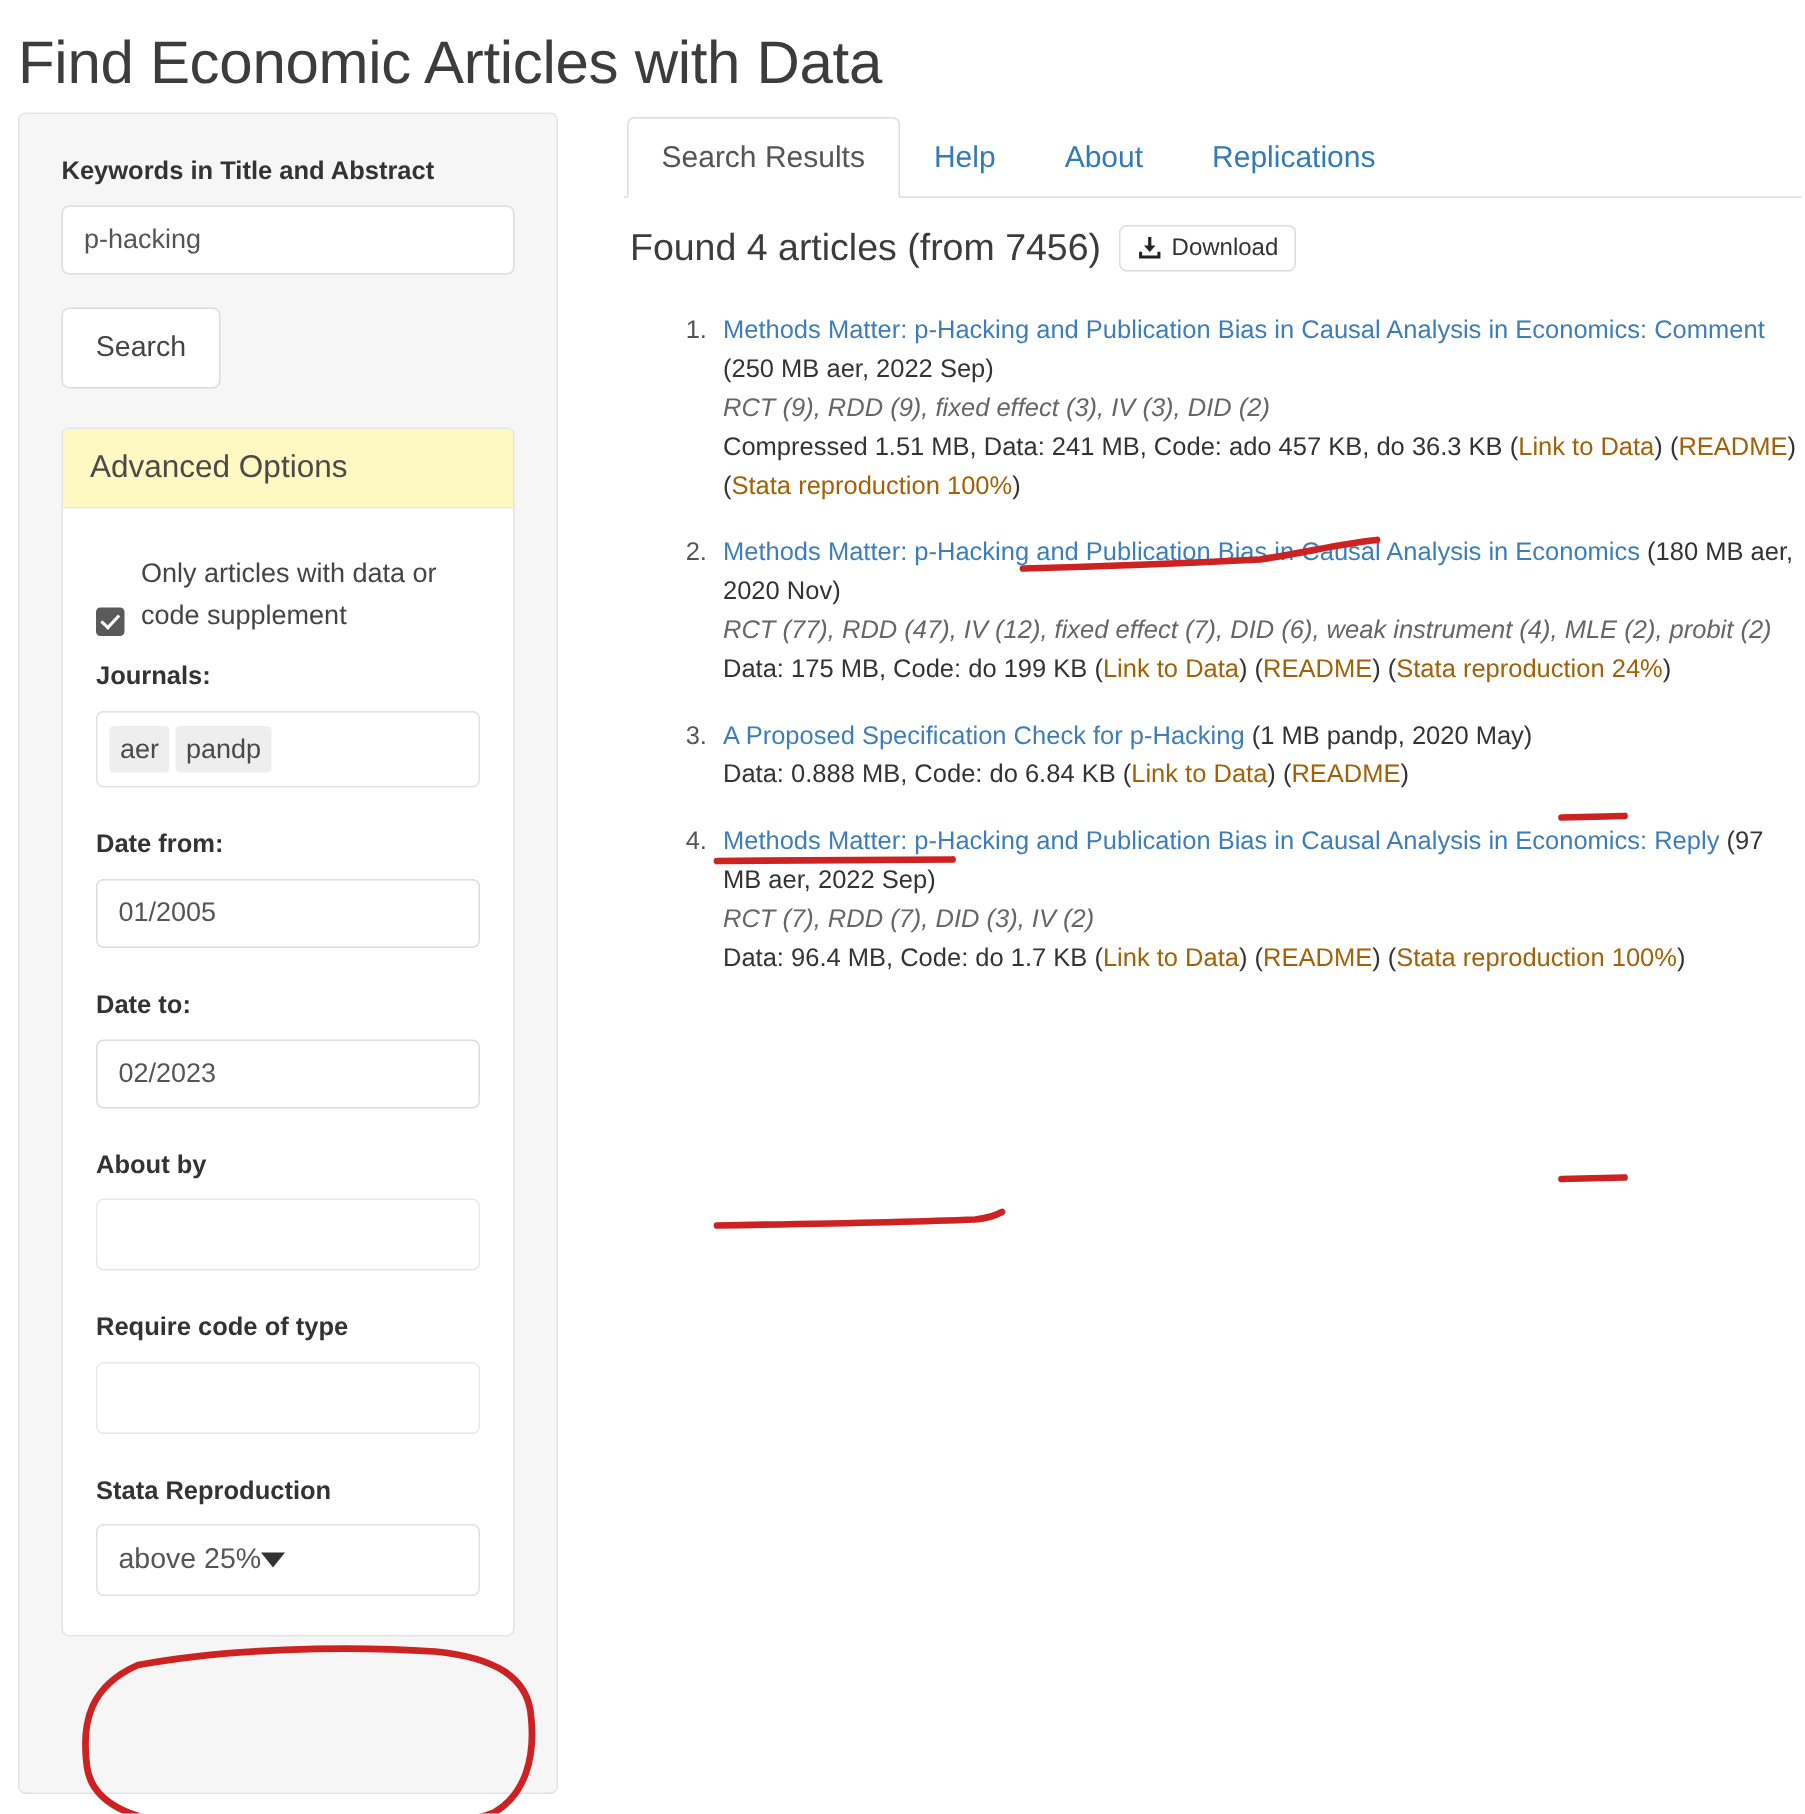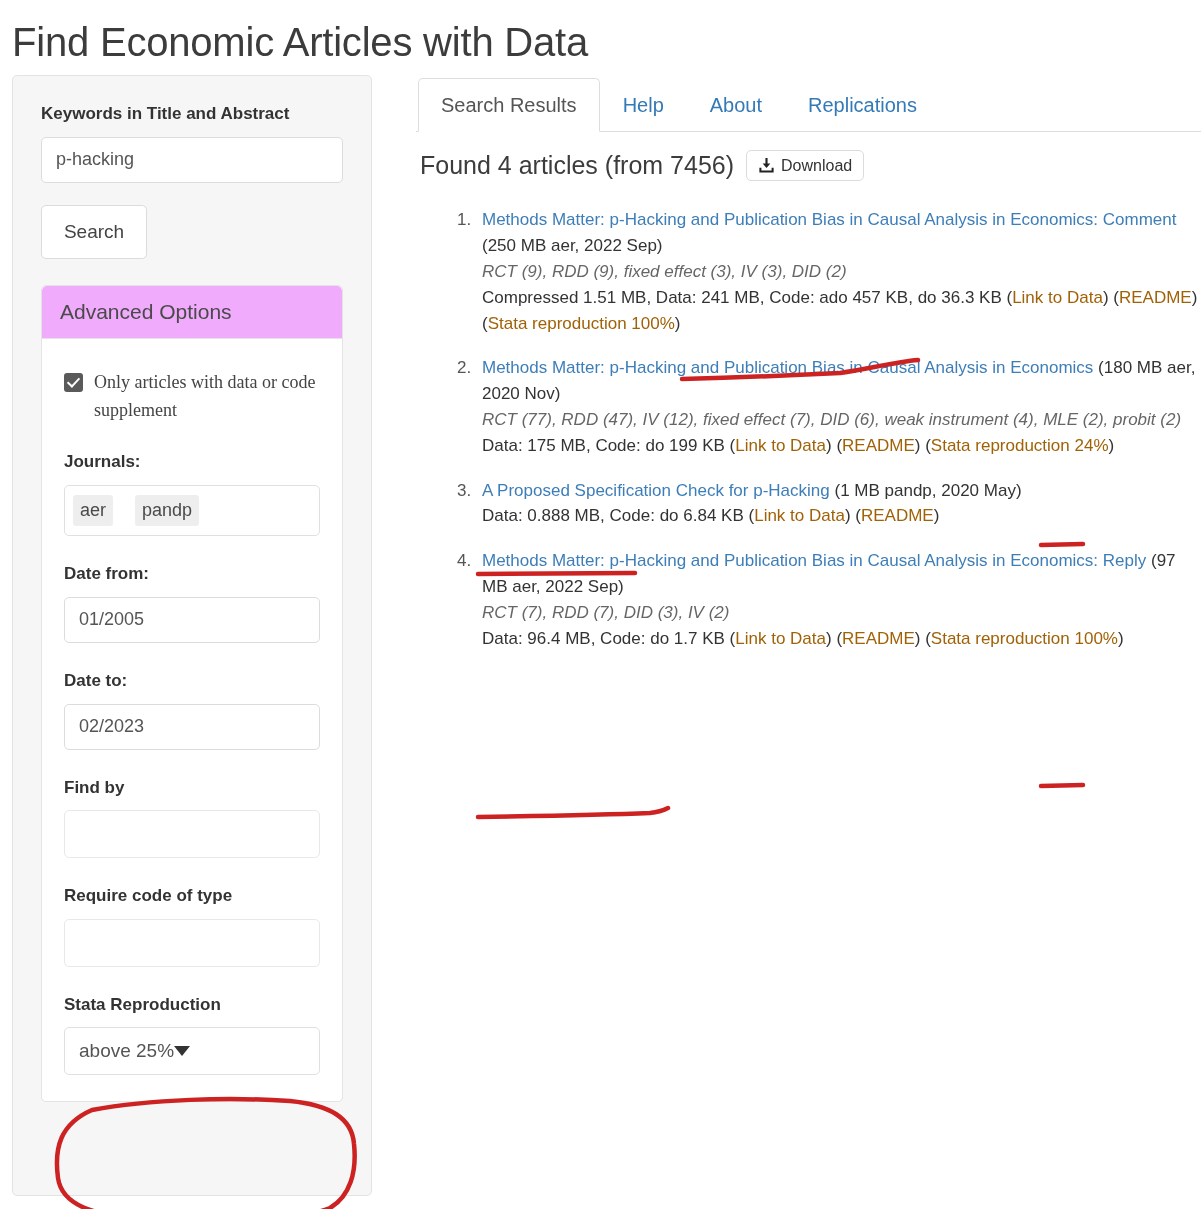--- a/index.html
+++ b/index.html
@@ -80,38 +80,37 @@
   
   .adv-card {
     margin-top: 26px;
     margin-left: 0;
     width: 100%;
     background: #fff;
     border: 1px solid #e4e4e4;
     border-radius: 5px;
   }
   .adv-card-header {
-    background: #f0abfc;
+    background: #fef9c3;
     border-bottom: 1px solid #e4e4e4;
     border-radius: 5px 5px 0 0;
     padding: 14px 18px;
     font-size: 21px;
     color: #4a4a4a;
     font-weight: 400;
   }
   .adv-card-body {
     padding: 30px 22px 26px 22px;
   }
 
   .check-row {
     display: flex;
-    align-items: flex-start;
+    align-items: flex-end;
     gap: 11px;
-    margin-bottom: 26px;
-    font-family: Liberation Serif, serif;
+    margin-bottom: 15px;
   }
   .checkbox {
     width: 19px; height: 19px;
     min-width: 19px;
     background: #5a5a5a;
     border-radius: 3px;
     position: relative;
     margin-top: 4px;
     cursor: pointer;
   }
@@ -132,21 +131,21 @@
   }
 
   .journals-box {
     width: 100%;
     min-height: 48px;
     background: #fff;
     border: 1px solid #e0e0e0;
     border-radius: 5px;
     padding: 9px 8px;
     display: flex;
-    gap: 22px;
+    gap: 4px;
     align-items: center;
   }
   .tag {
     background: #eeeeee;
     border-radius: 3px;
     padding: 3px 7px;
     font-size: 18px;
     color: #4a4a4a;
     line-height: 1.4;
   }
@@ -304,21 +303,21 @@
           <div class="field-label">Date from:</div>
           <input class="text-input" type="text" value="01/2005" style="">
         </div>
 
         <div class="group">
           <div class="field-label">Date to:</div>
           <input class="text-input" type="text" value="02/2023" style="">
         </div>
 
         <div class="group">
-          <div class="field-label">Find by</div>
+          <div class="field-label">About by</div>
           <div class="empty-box"></div>
         </div>
 
         <div class="group">
           <div class="field-label">Require code of type</div>
           <div class="empty-box"></div>
         </div>
 
         <div class="group">
           <div class="field-label">Stata Reproduction</div>

